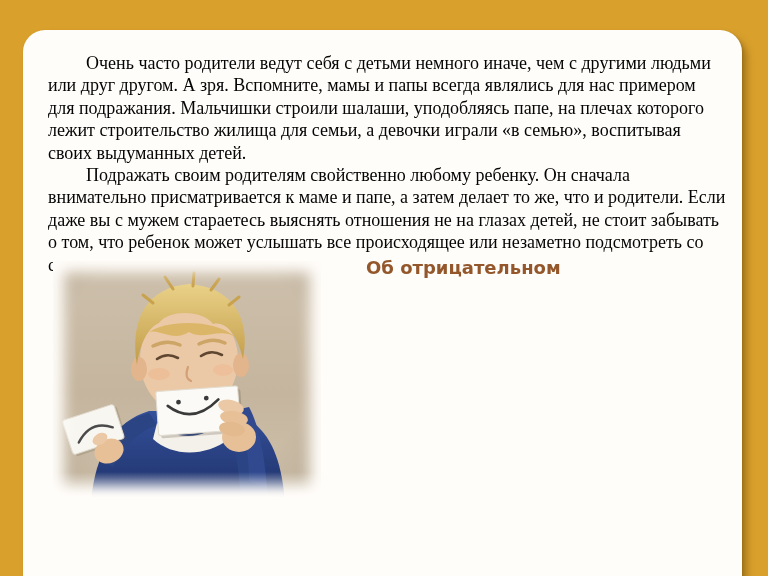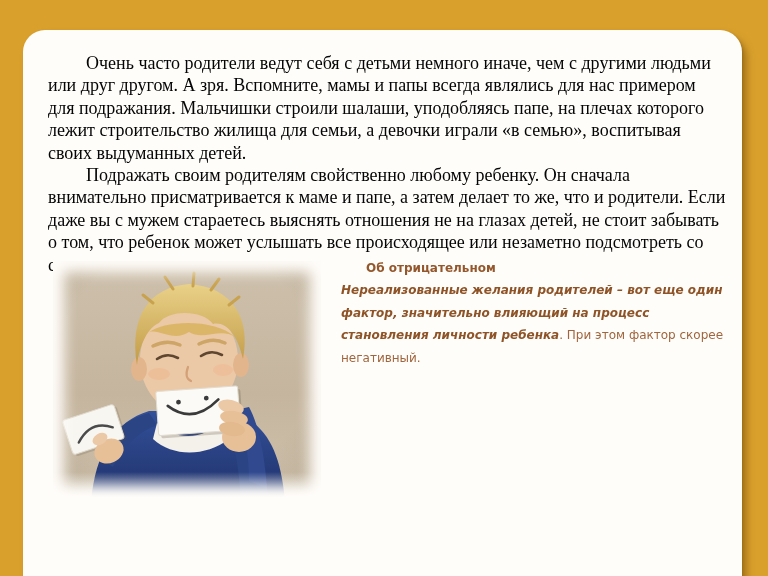--- a/index.html
+++ b/index.html
@@ -33,21 +33,21 @@
     box-shadow:inset 0 0 14px 11px #fffdfa;
   }
   .photo .fade-bottom{
     position:absolute;left:0;right:0;bottom:0;height:30px;pointer-events:none;
     background:linear-gradient(to bottom, rgba(255,253,250,0), #fffdfa 85%);
   }
   
   .right-col{
     position:absolute;left:318px;top:227px;width:392px;
     font-family:"DejaVu Sans", sans-serif;
-    font-size:12px;line-height:22.4px;
+    font-size:18px;line-height:22.4px;
     color:#a0653c;
   }
   .rc-heading{
     font-weight:bold;color:#94572b;text-indent:25px;margin:0;
   }
   .rc-body{margin:0;text-indent:25px;}
   .rc-em-wrap{margin:0;}
   .rc-em{font-weight:bold;font-style:italic;color:#8e5326;}
 </style>
 </head>
@@ -133,16 +133,15 @@
       </g>
       <ellipse cx="56" cy="190" rx="15" ry="12" fill="#e8c098" transform="rotate(-24 56 190)"></ellipse>
       <ellipse cx="47" cy="178" rx="8" ry="5.5" fill="#ecc9a6" transform="rotate(-30 47 178)"></ellipse>
     </svg>
     <div class="fade-bottom"></div>
     <div class="feather"></div>
   </div>
 
   <div class="right-col">
     <p class="rc-heading">Об отрицательном</p>
-    <p class="rc-em-wrap"><span class="rc-em">Нереализованные желания родителей – вот еще один фактор, значительно влияющий на процесс становления личности ребенка</span><span>. При этом фактор скорее негативный.</span></p>
   </div>
 
 </div>
 
 </body></html>

